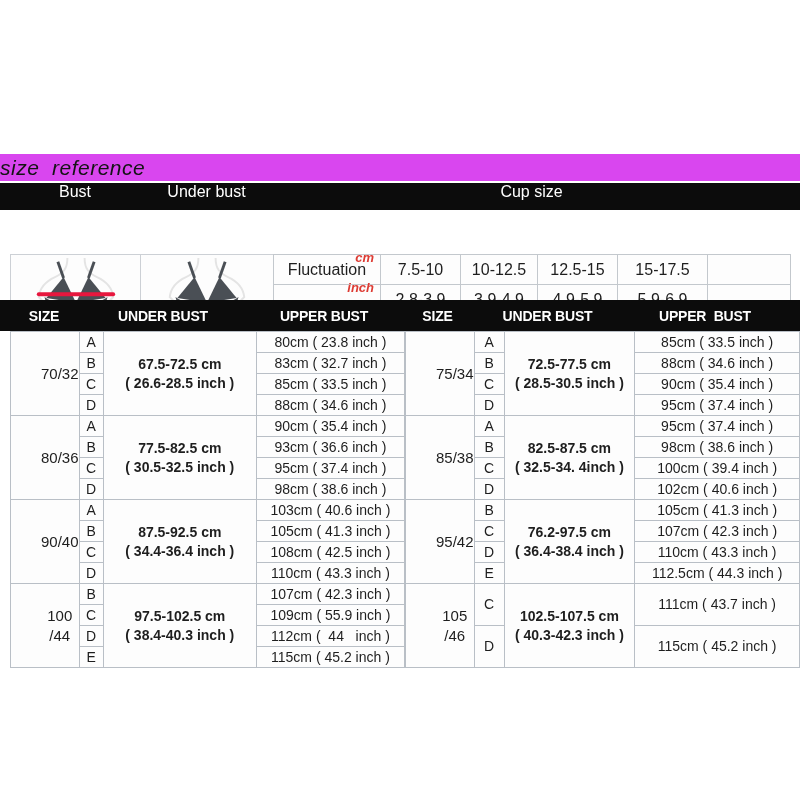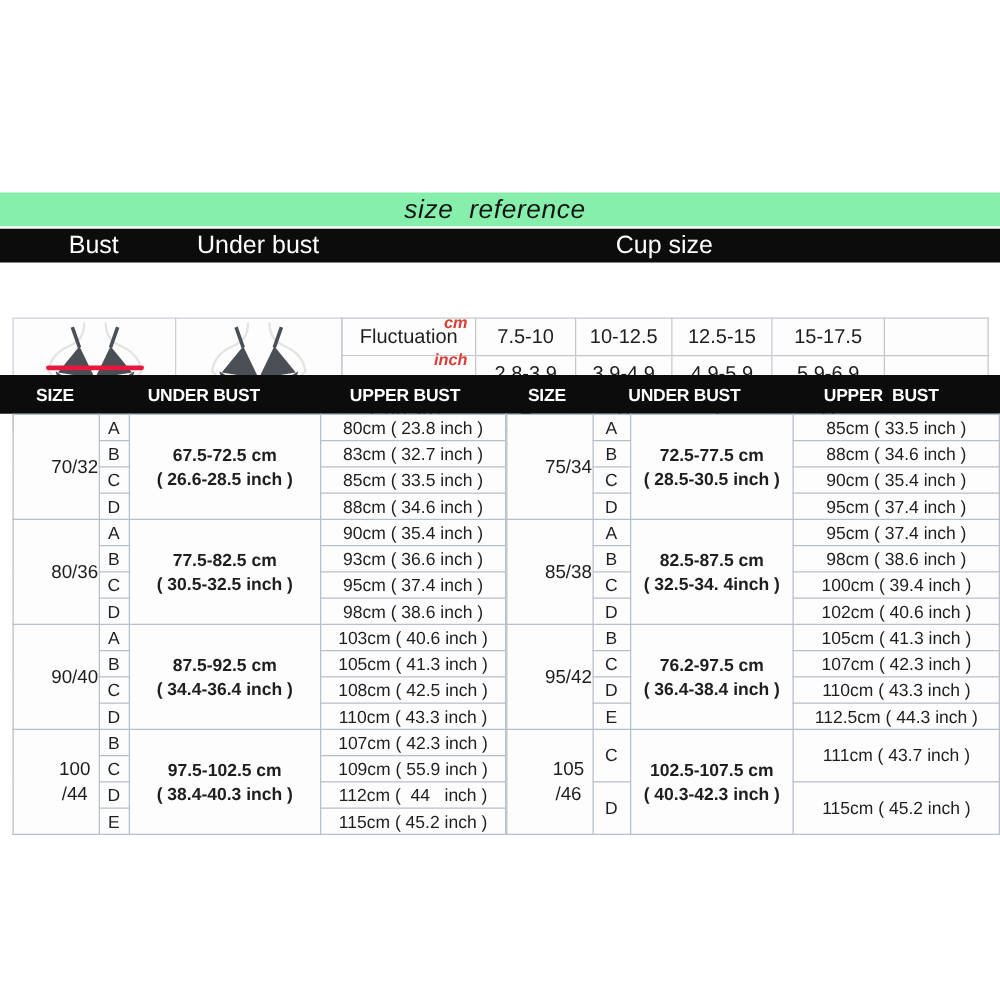--- a/index.html
+++ b/index.html
@@ -1,26 +1,26 @@
 <!DOCTYPE html>
 <html><head>
 <meta charset="utf-8">
 <style>
   html,body{margin:0;padding:0;background:#fff;}
   body{width:800px;height:800px;font-family:"Liberation Sans",sans-serif;color:#1e1e1e;}
   .sheet{position:relative;width:800px;height:800px;background:#fff;overflow:hidden;}
 
   
-  .gray-band{position:absolute;top:154px;left:0;width:800px;height:27px;background:#86efac;
-    display:flex;align-items:center;justify-content:center;box-sizing:border-box;padding-right:8px;}
+  .gray-band{position:absolute;top:154px;left:0;width:800px;height:27px;background:#d946ef;
+    display:flex;align-items:center;justify-content:flex-start;box-sizing:border-box;padding-right:8px;}
   .gray-band .t{font-style:italic;font-size:21px;color:#141414;white-space:pre;letter-spacing:.5px;}
 
   
   .band1{position:absolute;top:183px;left:0;width:800px;height:27px;background:#0c0c0c;color:#fff;
-    display:flex;align-items:center;font-size:20px;}
+    display:flex;align-items:flex-start;font-size:16px;}
   .b1{display:flex;align-items:center;justify-content:center;}
   .b1.sp10{width:10px;} .b1.w130{width:130px;} .b1.w133{width:133px;} .b1.w517{width:517px;}
 
   
   .mid{position:absolute;top:210px;left:0;width:800px;height:90px;margin-top:44px;}
   .bra-cell{position:absolute;top:0;height:90px;border:1px solid #ccd0d5;box-sizing:border-box;
     display:flex;align-items:center;justify-content:center;background:#fdfdfd;}
   .bra-cell.c1{left:10px;width:131px;}
   .bra-cell.c2{left:140px;width:134px;}
 

